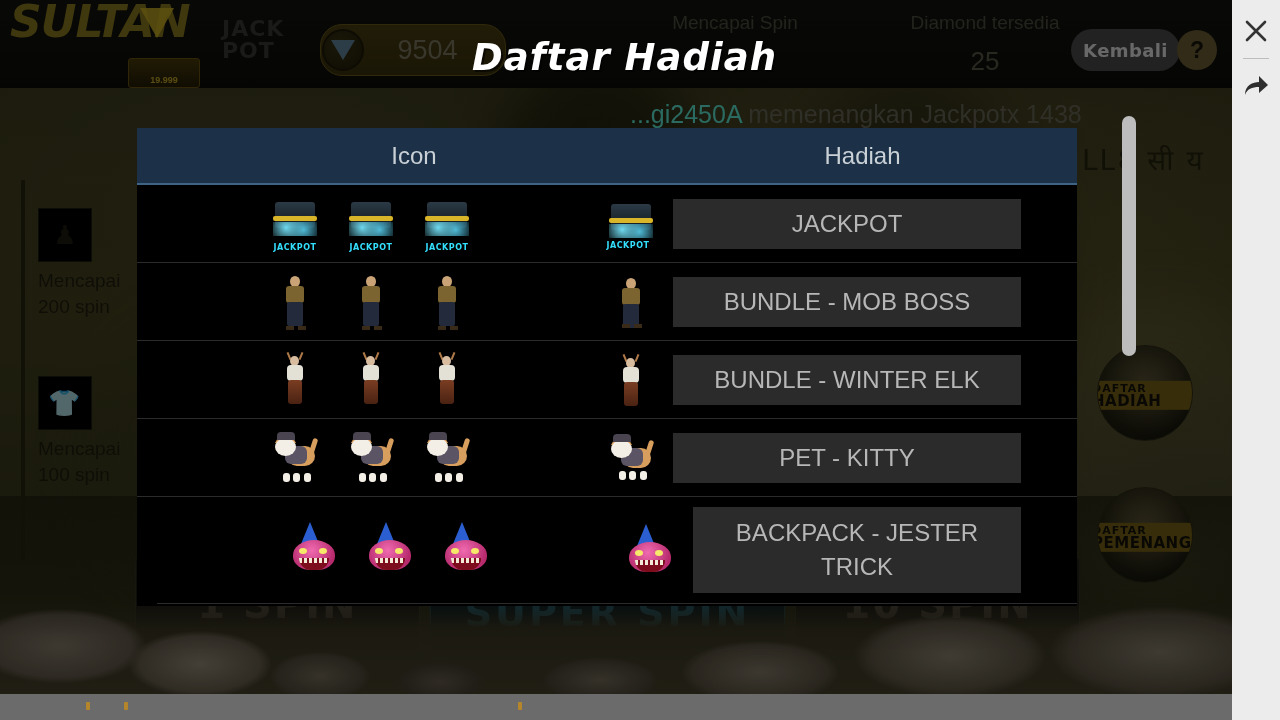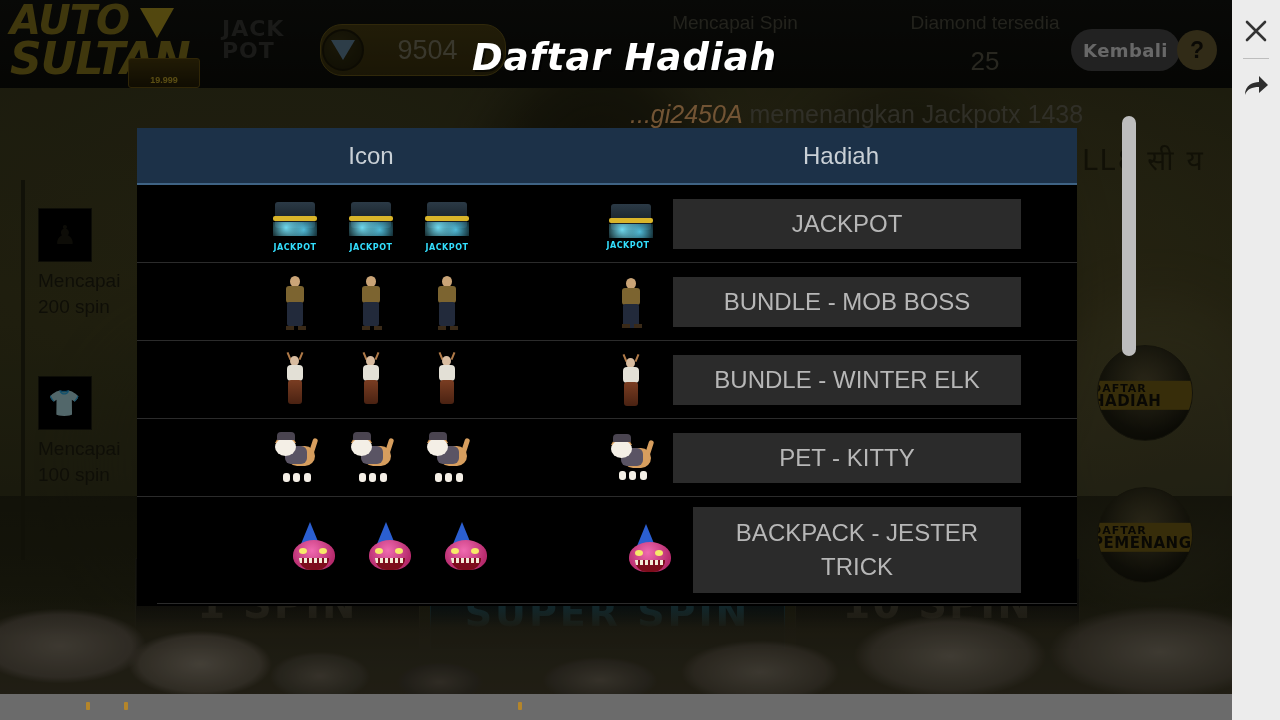--- a/index.html
+++ b/index.html
@@ -194,21 +194,21 @@
     z-index: 40;
   }
 
   
   .ticker {
     position: absolute; left: 630px; top: 100px;
     font-size: 25px; color: #6a6858;
     white-space: nowrap;
     z-index: 5;
   }
-  .ticker .name { color: #fdba74; font-style: italic; }
+  .ticker .name { color: #5eead4; }
 
   
   .bg-glyph {
     position: absolute; left: 1082px; top: 140px;
     font-size: 28px; color: #26250f; letter-spacing: 2px;
     font-family: "DejaVu Sans", sans-serif;
   }
 
   
   .rail {
@@ -278,21 +278,21 @@
   }
   .table-head {
     display: flex; height: 57px;
     background: #1c3148;
     border-bottom: 2px solid #3f6384;
   }
   .table-head .th {
     display: flex; align-items: center; justify-content: center;
     font-size: 24px; color: #c9d0d6;
   }
-  .th.col-icon { width: 468px; }
+  .th.col-icon { width: 468px; margin-left: 43px; }
   .th.col-prize { flex: 1; }
 
   .table-body {
     height: 421px;
     background: #000;
     overflow: hidden;
   }
   .trow {
     display: flex; align-items: center;
     border-bottom: 1px solid #2b2b2b;
@@ -479,21 +479,20 @@
     </div>
   </div>
 
   <div class="bg-glyph">LLƐ सी य</div>
 
   <div class="dim"></div>
 
   <div class="hud">
     <div class="hud-inner">
       <div class="logo">
-        <div class="logo-line logo-l1">AUTO</div>
         <div class="logo-line logo-l2">SULTAN</div>
         <div class="logo-gem"></div>
         <div class="logo-chest">19.999</div>
       </div>
 
       <div class="jackpot-word">
         <div>JACK</div>
         <div>POT</div>
       </div>
 

